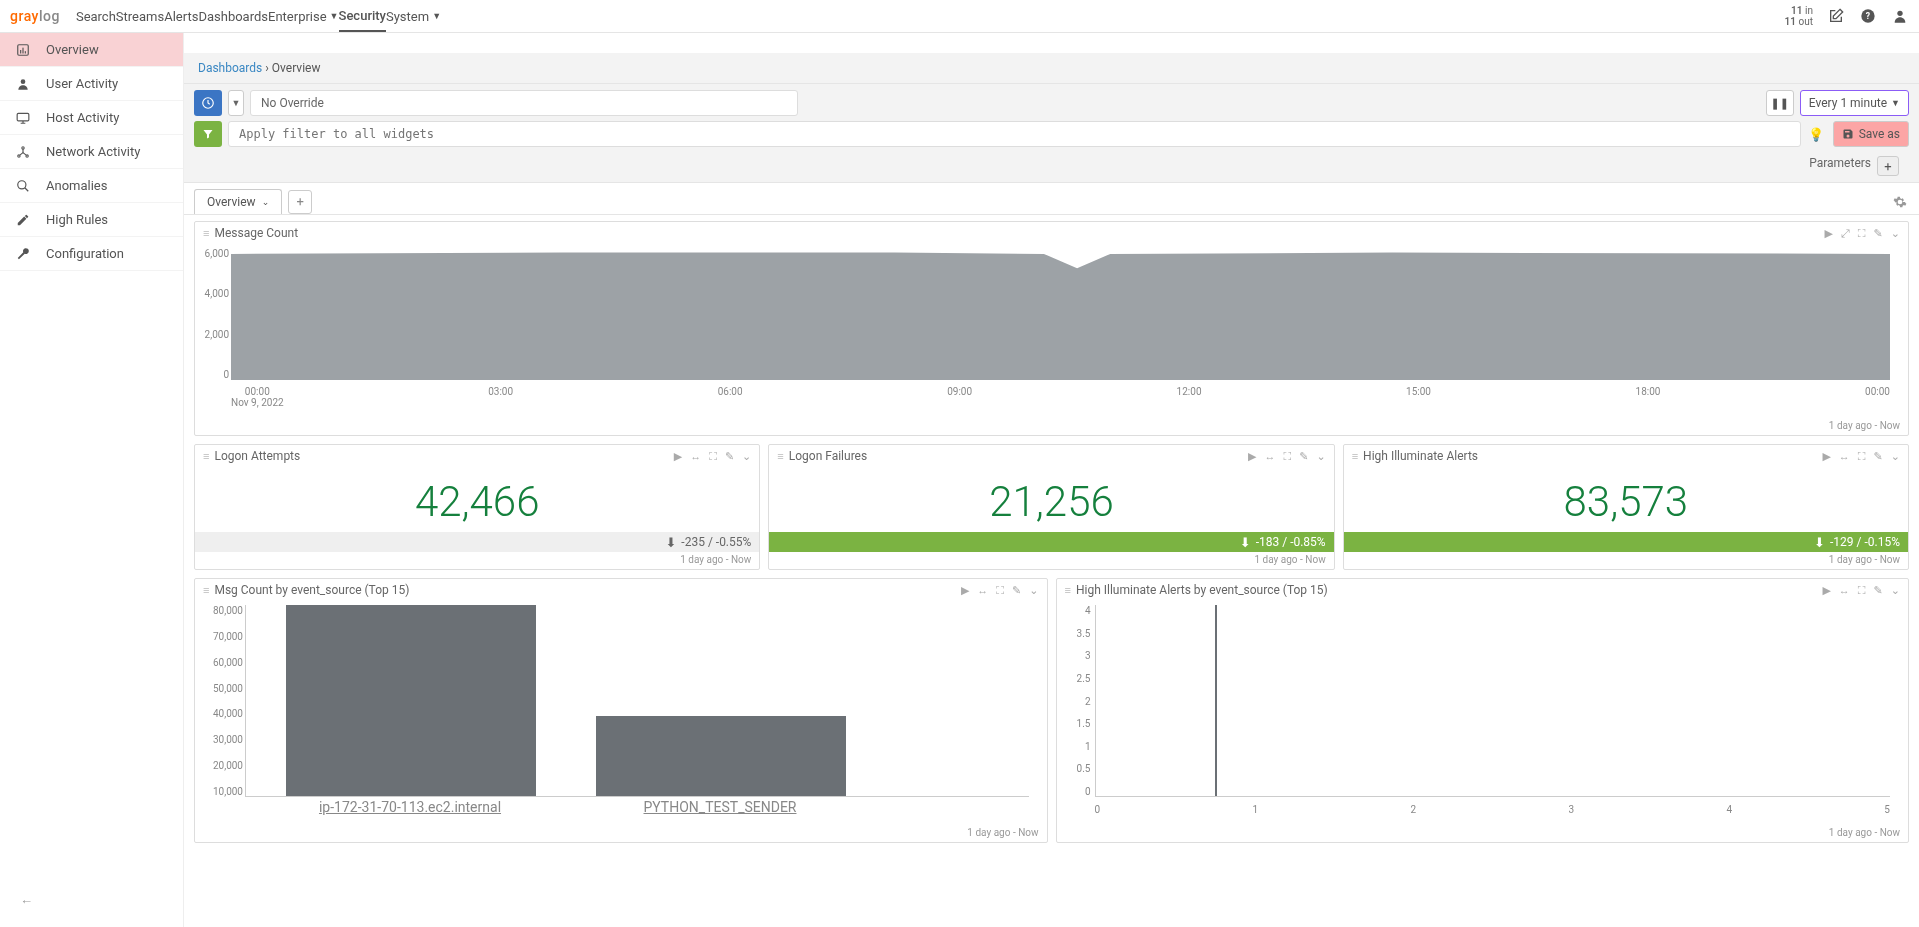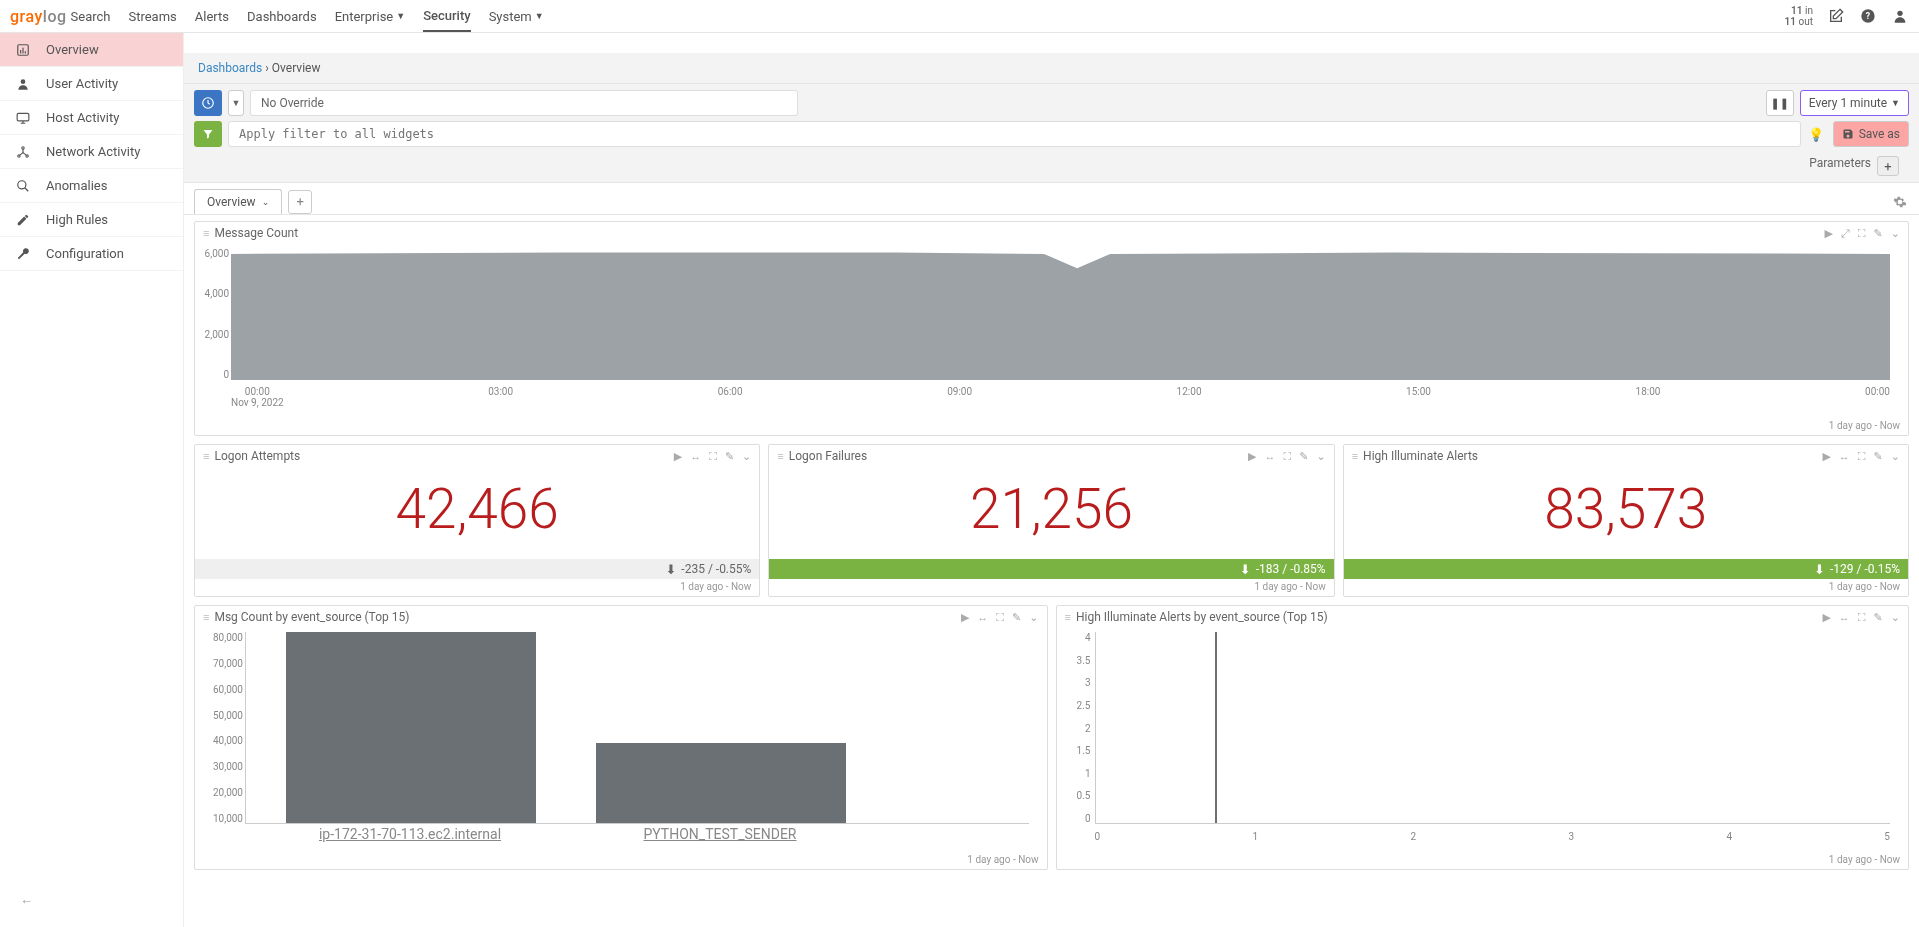--- a/index.html
+++ b/index.html
@@ -1,22 +1,22 @@
 <!DOCTYPE html>
 <html><head>
 <meta charset="utf-8">
 <style>
 * { margin:0; padding:0; box-sizing:border-box; }
 body { font-family:-apple-system,BlinkMacSystemFont,"Segoe UI",Roboto,Arial,sans-serif; font-size:13px; color:#555; background:#fff; overflow-x:hidden; }
 
 
 .topnav { display:flex; align-items:center; height:33px; border-bottom:1px solid #e5e5e5; padding:0 10px; }
-.logo { font-size:16px; font-weight:500; letter-spacing:.5px; margin-right:4px; }
+.logo { font-size:14px; font-weight:500; letter-spacing:.5px; margin-right:16px; }
 .logo .g1{color:#ff6a00;} .logo .g2{color:#888;}
-.nav-items{display:flex;gap:18px;align-items:center;height:100%;}
+.nav-items{display:flex;align-items:center;height:100%;}
 .nav-item{color:#555;cursor:pointer;font-size:13px;height:100%;display:flex;align-items:center;}
 .nav-item.active{border-bottom:2px solid #555;font-weight:500;}
 .caret{font-size:9px;margin-left:3px;}
 .topnav-right{margin-left:auto;display:flex;align-items:center;gap:14px;}
 .io-stat{font-size:10px;line-height:1.1;color:#666;text-align:right;}
 .io-stat b{font-weight:600;}
 .ticon{width:18px;height:18px;display:flex;align-items:center;justify-content:center;cursor:pointer;color:#555;}
 
 
 .layout{display:flex;height:calc(100vh - 33px);}
@@ -62,21 +62,21 @@
 .mc-chart{position:relative;height:160px;margin-left:28px;margin-right:10px;}
 .mc-area{position:absolute;left:0;right:0;top:2px;bottom:28px;background:#9da2a6;clip-path:polygon(0% 3%,20% 2%,40% 2%,49% 3%,51% 14%,53% 3%,70% 2%,100% 3%,100% 100%,0% 100%);}
 .mc-yax{position:absolute;left:-28px;top:0;bottom:28px;display:flex;flex-direction:column;justify-content:space-between;font-size:10px;color:#888;text-align:right;width:26px;}
 .mc-xax{position:absolute;left:0;right:0;bottom:0;display:flex;justify-content:space-between;font-size:10px;color:#888;padding-top:2px;}
 .mc-xax div{text-align:center;}
 .mc-date{font-size:10px;color:#888;}
 .wfoot{text-align:right;font-size:10px;color:#999;padding:2px 8px 4px;}
 
 .row3{display:flex;gap:8px;}
 .row3 .widget{flex:1;}
-.bignum{font-size:55px;font-weight:300;color:#b91c1c;text-align:center;padding:10px 0 18px;}
+.bignum{font-size:42px;font-weight:300;color:#15803d;text-align:center;padding:10px 0 6px;}
 .trend{height:20px;display:flex;align-items:center;justify-content:flex-end;padding:0 8px;font-size:12px;gap:5px;}
 .trend.gray{background:#efefef;color:#666;}
 .trend.grn{background:#7bb342;color:#fff;}
 .trend-icon{font-size:13px;}
 
 .row2{display:flex;gap:8px;}
 .row2 .widget{flex:1;}
 
 
 .bar-chart{position:relative;height:210px;margin-left:42px;margin-right:10px;}

